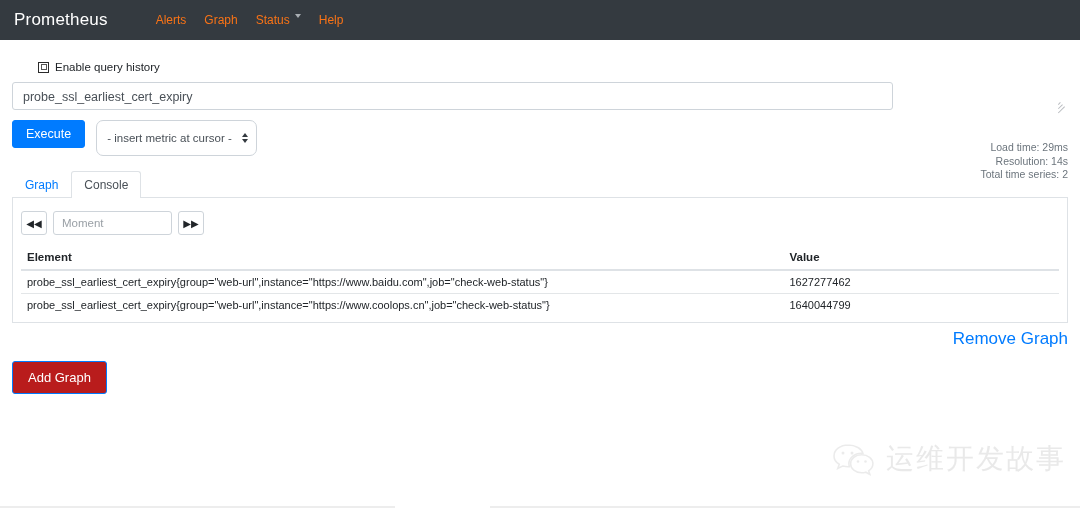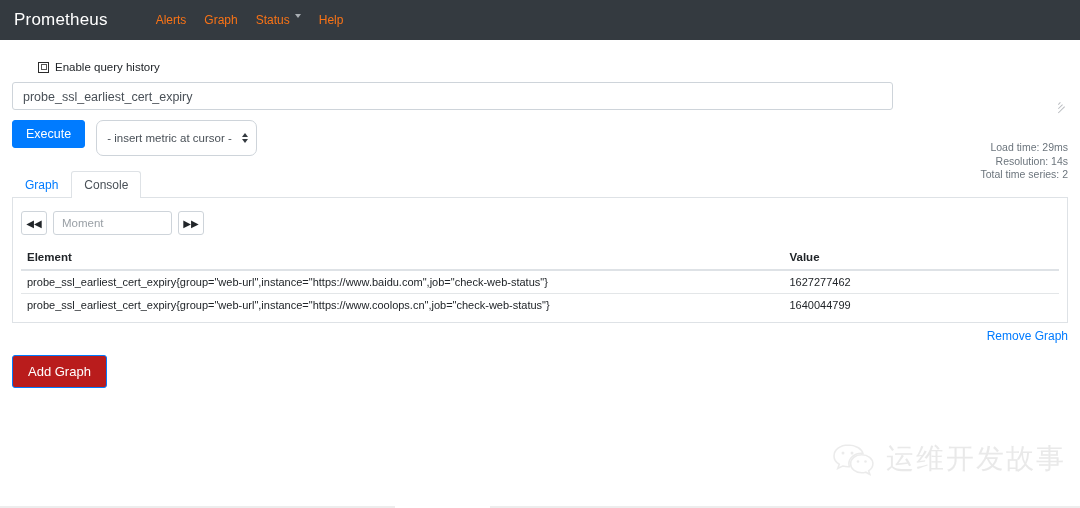--- a/index.html
+++ b/index.html
@@ -295,21 +295,21 @@
   th.col-element, td.col-element { width: 74%; }
   th.col-value,   td.col-value   { width: 26%; }
 
   .remove-row {
     width: 1056px;
     text-align: right;
     margin-top: 6px;
   }
   .remove-link {
     color: #007bff;
-    font-size: 12px;
+    font-size: 17px;
     cursor: pointer;
     text-decoration: none;
   }
 
   .add-graph-row { margin-top: 12px; }
   .btn-add {
     background: #b91c1c;
     border: 1px solid #007bff;
     color: #fff;
     font-size: 13px;

